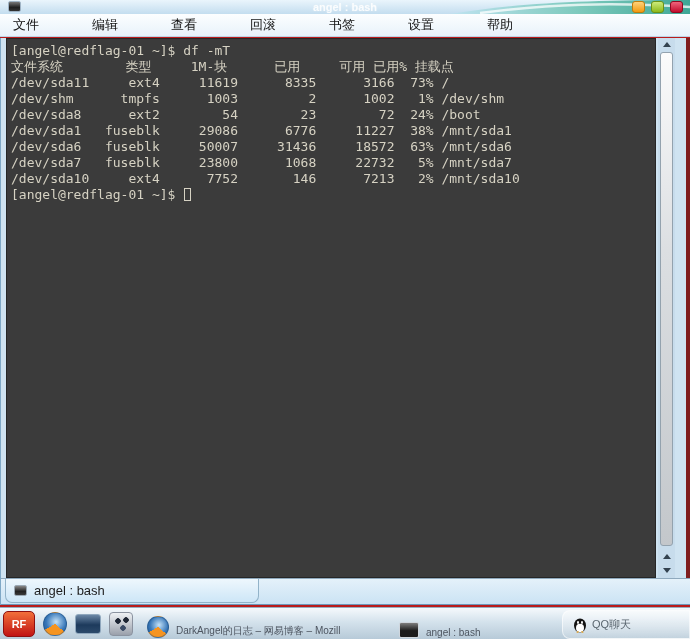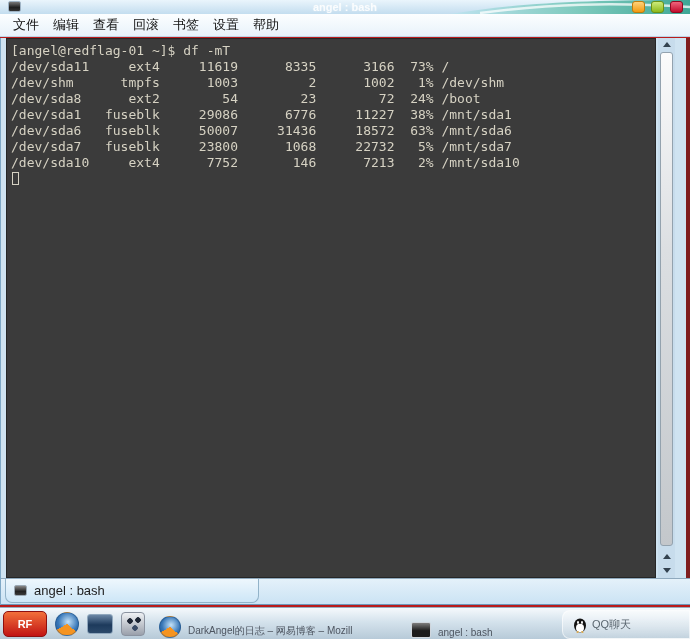--- a/index.html
+++ b/index.html
@@ -17,21 +17,21 @@
     text-shadow:0 0 2px rgba(255,255,255,0.4); }
   .winbtns { position:absolute; right:7px; top:1px; display:flex; gap:6px; }
   .wbtn { width:13px; height:12px; border-radius:3px; }
   .wbtn.min { background:linear-gradient(#ffd27a,#f29a10); border:1px solid #c07b0c; }
   .wbtn.max { background:linear-gradient(#cdeb7a,#8db91a); border:1px solid #6d9213; }
   .wbtn.close { background:linear-gradient(#f0647c,#c30c2c); border:1px solid #8f0a21; }
 
   
   .menubar { position:absolute; top:14px; left:0; width:690px; height:23px;
     background:linear-gradient(#fcfeff,#e8f2fa); border-bottom:1px solid #bcd4e6;
-    display:flex; align-items:center; padding-left:6px; }
+    display:flex; align-items:center; padding-left:6px;gap:39px; }
   .menu-item { font-size:13px; color:#141414; padding:0 7px; line-height:22px; cursor:default; }
 
   
   .frame { position:absolute; top:38px; left:0; width:690px; height:567px;
     background:#cfe3f1; border-left:1px solid #7fa8c6; border-right:4px solid #7f1d1d; }
   .terminal { position:absolute; left:5px; top:0; width:650px; height:540px;
     background:#3b3b3b; border:1px solid #262626; }
   .term-text { padding:4px 0 0 4px; font-family:"DejaVu Sans Mono", monospace;
     font-size:13px; line-height:16px; color:#d6d2c3; }
   .term-line { white-space:pre; height:16px; }
@@ -58,21 +58,21 @@
     border-radius:0 0 7px 7px; display:flex; align-items:center; padding-left:8px; gap:7px; }
   .tab-icon { width:13px; height:11px; background:linear-gradient(#888,#222 60%,#3a3a3a);
     border:1px solid #9aa8b4; border-radius:2px; }
   .tab-label { font-size:13px; color:#1d1d1d; }
   .win-bottom { position:absolute; left:0; bottom:0; width:690px; height:1px; background:#6d96b8; }
 
   
   .taskbar { position:absolute; left:0; bottom:0; width:690px; height:32px;
     background:linear-gradient(#f5f9fc,#d4e2ec 45%,#b7cad8); border-top:1px solid #98aebf;
     display:flex; align-items:center; padding-left:3px; }
-  .start-btn { width:44px; height:26px; border-radius:5px;
+  .start-btn { width:32px; height:26px; border-radius:5px;
     background:linear-gradient(#f2703a,#c11414); border:1px solid #8e1010;
     color:#fff; font-weight:bold; font-size:11px; display:flex; align-items:center;
     justify-content:center; margin-right:8px; }
   .launcher { margin-right:8px; }
   .ff-icon { width:24px; height:24px; border-radius:50%;
     background:
       conic-gradient(from 130deg, #f59421 0 110deg, rgba(0,0,0,0) 110deg),
       radial-gradient(circle at 55% 40%, #c4e2f8, #3877b8 55%, #174f8e);
     border:1px solid rgba(30,70,110,0.4); }
   .term-launch { width:26px; height:20px; border-radius:3px;
@@ -133,28 +133,29 @@
     <span class="menu-item">书签</span>
     <span class="menu-item">设置</span>
     <span class="menu-item">帮助</span>
   </div>
 
   <div class="frame">
 
     <div class="terminal">
       <div class="term-text">
         <div class="term-line">[angel@redflag-01 ~]$ df -mT</div>
+        <div class="term-line">文件系统        类型     1M-块      已用     可用 已用% 挂载点</div>
         <div class="term-line">/dev/sda11     ext4     11619      8335      3166  73% /</div>
         <div class="term-line">/dev/shm      tmpfs      1003         2      1002   1% /dev/shm</div>
         <div class="term-line">/dev/sda8      ext2        54        23        72  24% /boot</div>
         <div class="term-line">/dev/sda1   fuseblk     29086      6776     11227  38% /mnt/sda1</div>
         <div class="term-line">/dev/sda6   fuseblk     50007     31436     18572  63% /mnt/sda6</div>
         <div class="term-line">/dev/sda7   fuseblk     23800      1068     22732   5% /mnt/sda7</div>
         <div class="term-line">/dev/sda10     ext4      7752       146      7213   2% /mnt/sda10</div>
-        <div class="term-line"><span class="cursor"></span></div>
+        <div class="term-line"><span>[angel@redflag-01 ~]$ </span><span class="cursor"></span></div>
       </div>
     </div>
 
     <div class="scrollbar">
       <div class="sb-btn" style="top:0;">
           <div class="tri-up"></div>
         </div>
       <div class="sb-thumb"></div>
       <div class="sb-btn" style="top:512px;">
           <div class="tri-up"></div>

